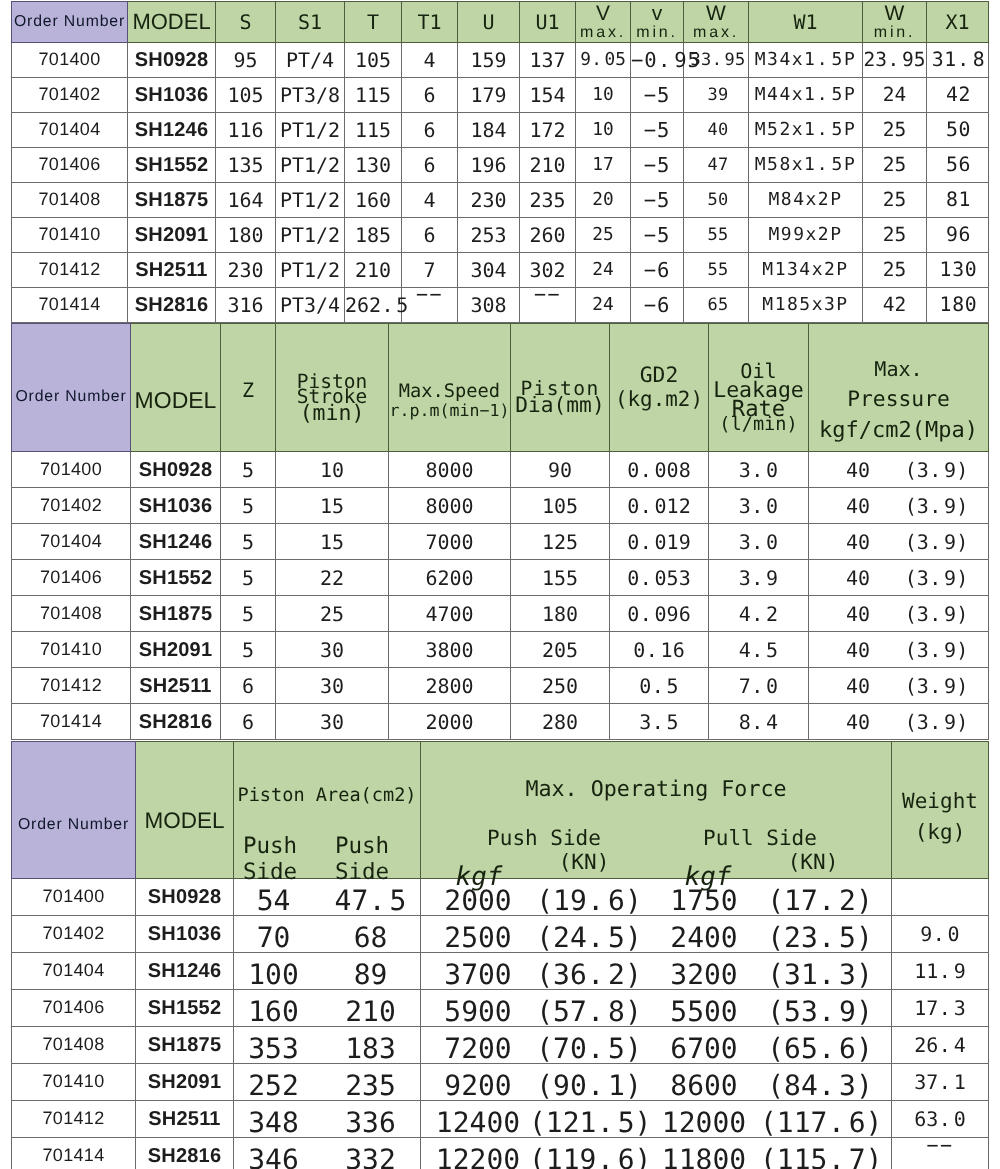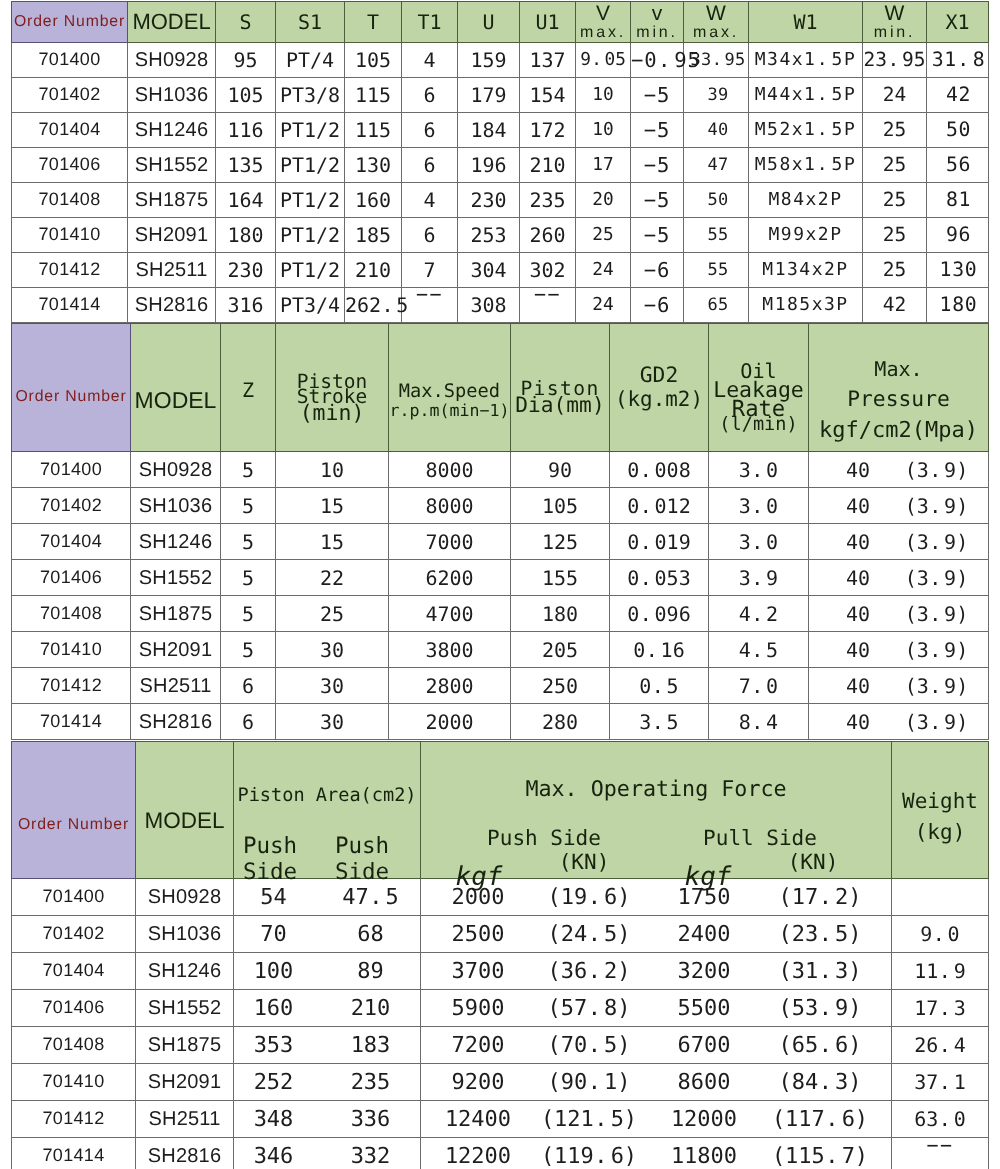--- a/index.html
+++ b/index.html
@@ -10,24 +10,24 @@
     color:#1d1d1d;
     -webkit-font-smoothing:antialiased;
     text-rendering:geometricPrecision;
   }
   .page{position:relative;width:1000px;height:1169px;overflow:hidden;background:#fff;}
   .tbl{position:absolute;border-collapse:collapse;table-layout:fixed;width:977px;}
   .tbl col{box-sizing:border-box;}
   .tbl td{border:1px solid #6b6b6b;padding:0;text-align:center;vertical-align:middle;
     font-weight:normal;font-size:20px;letter-spacing:0;line-height:1.1;}
   .tbl .hdr td{background:#bfd5a5;border-color:#4d5e3d;color:#17230f;}
-  .tbl .hdr td.ord{background:#b9b3d9;border-color:#56507a;color:#7f1d1d;
+  .tbl .hdr td.ord{background:#b9b3d9;border-color:#56507a;color:#0f172a;
       font-family:"Liberation Sans", sans-serif;font-size:15.8px;letter-spacing:0.85px;white-space:nowrap;}
   .tbl td.ordnum{font-family:"Liberation Sans", sans-serif;font-size:18px;letter-spacing:0.35px;}
-  .tbl td.model-cell{font-family:"Liberation Sans", sans-serif;font-weight:normal;letter-spacing:0.2px;font-size:20px;}
+  .tbl td.model-cell{font-family:"Liberation Sans", sans-serif;font-weight:bold;letter-spacing:0.2px;font-size:20px;}
   .tbl .hdr td.model{font-family:"Liberation Sans", sans-serif;font-size:22px;letter-spacing:0px;}
 
   
   .t1{left:11px;top:1px;}
   .t1 .hdr td{height:40px;}
   .t1 td.c8{font-size:17.8px;}
   .t1 td.c9{font-size:20.6px;letter-spacing:0.9px;}
   .t1 td.c10{font-size:17px;letter-spacing:0.2px;text-indent:4px;}
   .t1 td.c12{font-size:19.5px;}
   .t1 td.c13{font-size:19.8px;letter-spacing:0.7px;text-indent:2px;}
@@ -72,21 +72,21 @@
   .fc-gt{font-size:21px;}
   .fc-u1{position:absolute;left:5px;width:100px;top:36px;font-size:26px;font-style:italic;}
   .fc-u2{position:absolute;left:110px;width:100px;top:24px;font-size:21px;}
   .fc-grp.g2 .fc-u1{left:18px;}
   .fc-grp.g2 .fc-u2{left:123px;}
   
   .wt-t{position:absolute;left:0;right:0;top:49px;font-size:21px;}
   .wt-u{position:absolute;left:0;right:0;top:80px;font-size:21px;}
   
   .pa-cell,.fc-cell{position:relative;}
-  .t3 td.pa-cell,.t3 td.fc-cell{font-size:22px;margin-top:33px;}
+  .t3 td.pa-cell,.t3 td.fc-cell{font-size:28px;margin-top:33px;}
   .row2,.row4{position:absolute;left:0;right:0;top:50%;transform:translateY(-50%);height:22px;}
   .row2>span,.row4>span{position:absolute;top:0;}
   .row2 .p1{left:-14px;width:107px;}
   .row2 .p2{left:83px;width:107px;}
   .row4 .f1{left:7px;width:100px;}
   .row4 .f2{left:108px;width:120px;}
   .row4 .f3{left:233px;width:100px;}
   .row4 .f4{left:339px;width:120px;}
   .dual{position:relative;}
   .dual .d1{position:absolute;left:0;width:98px;top:50%;transform:translateY(-50%);}

